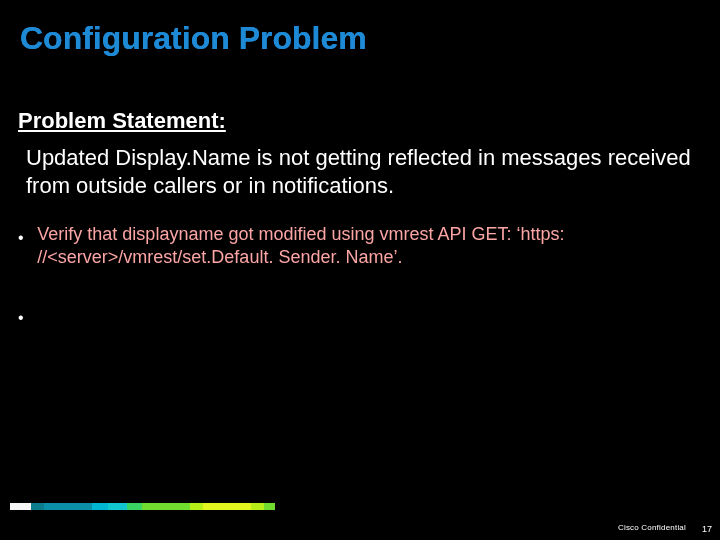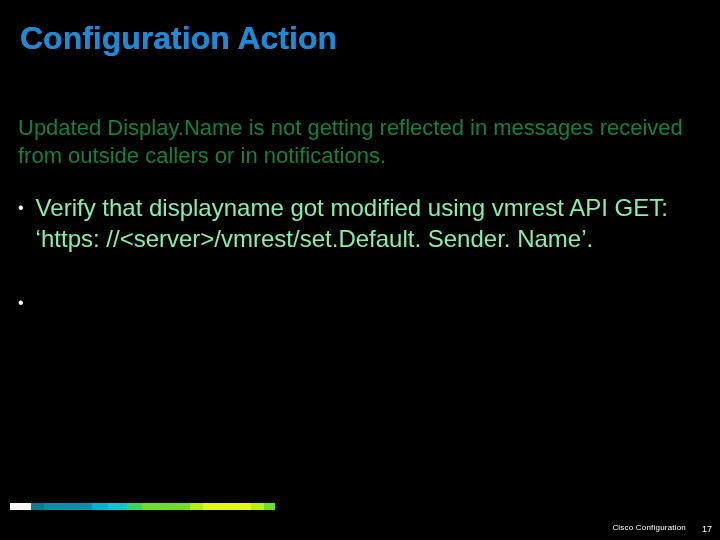--- a/index.html
+++ b/index.html
@@ -45,42 +45,42 @@
   }
   .heading {
     font-size: 22px;
     font-weight: 700;
     text-decoration: underline;
     color: #fff;
     margin-bottom: 10px;
   }
   .para {
     font-size: 22px;
-    color: #15803d;
-    margin: 6px 0 24px 0;
+    color: #ffffff;
+    margin: 6px 0 24px 8px;
     line-height: 1.25;
   }
   .bullets {
     margin-top: 6px;
   }
   .bullet-row {
     display: flex;
     align-items: flex-start;
     margin-bottom: 34px;
   }
   .bullet-dot {
     font-size: 16px;
     color: #fff;
     margin-top: 6px;
     margin-right: 12px;
     width: 10px;
   }
   .bullet-text {
-    font-size: 24px;
-    color: #86efac;
+    font-size: 18px;
+    color: #fca5a5;
     line-height: 1.28;
   }
 
   
   .strip {
     position: absolute;
     left: 10px;
     bottom: 30px;
     height: 7px;
     width: 265px;
@@ -123,26 +123,27 @@
     font-size: 9px;
   }
 </style>
 </head>
 <body>
 
 <div class="slide">
 
   <div class="title">
     <span class="title-wrap">
-      <span class="title-blue">Configuration Action</span>
+      <span class="title-blue">Configuration Problem</span>
     </span>
   </div>
 
   <div class="body">
 
+    <div class="heading">Problem Statement:</div>
     <div class="para">Updated Display.Name is not getting reflected in messages received from outside callers or in notifications.</div>
 
 
     <div class="bullets">
       <div class="bullet-row">
         <div class="bullet-dot">•</div>
         <div class="bullet-text">Verify that displayname got modified using vmrest API GET: ‘https: //&lt;server&gt;/vmrest/set.Default. Sender. Name’.</div>
       </div>
       <div class="bullet-row">
         <div class="bullet-dot">•</div>
@@ -158,16 +159,16 @@
       <span class="s4"></span>
     <span class="s5"></span>
       <span class="s6"></span>
       <span class="s7"></span>
       <span class="s8"></span>
     <span class="s9"></span>
       <span class="s10"></span>
       <span class="s11"></span>
   </div>
 
-  <div class="footer-right">Cisco Configuration</div>
+  <div class="footer-right">Cisco Confidential</div>
   <div class="pagenum">17</div>
 
 </div>
 
 </body></html>

